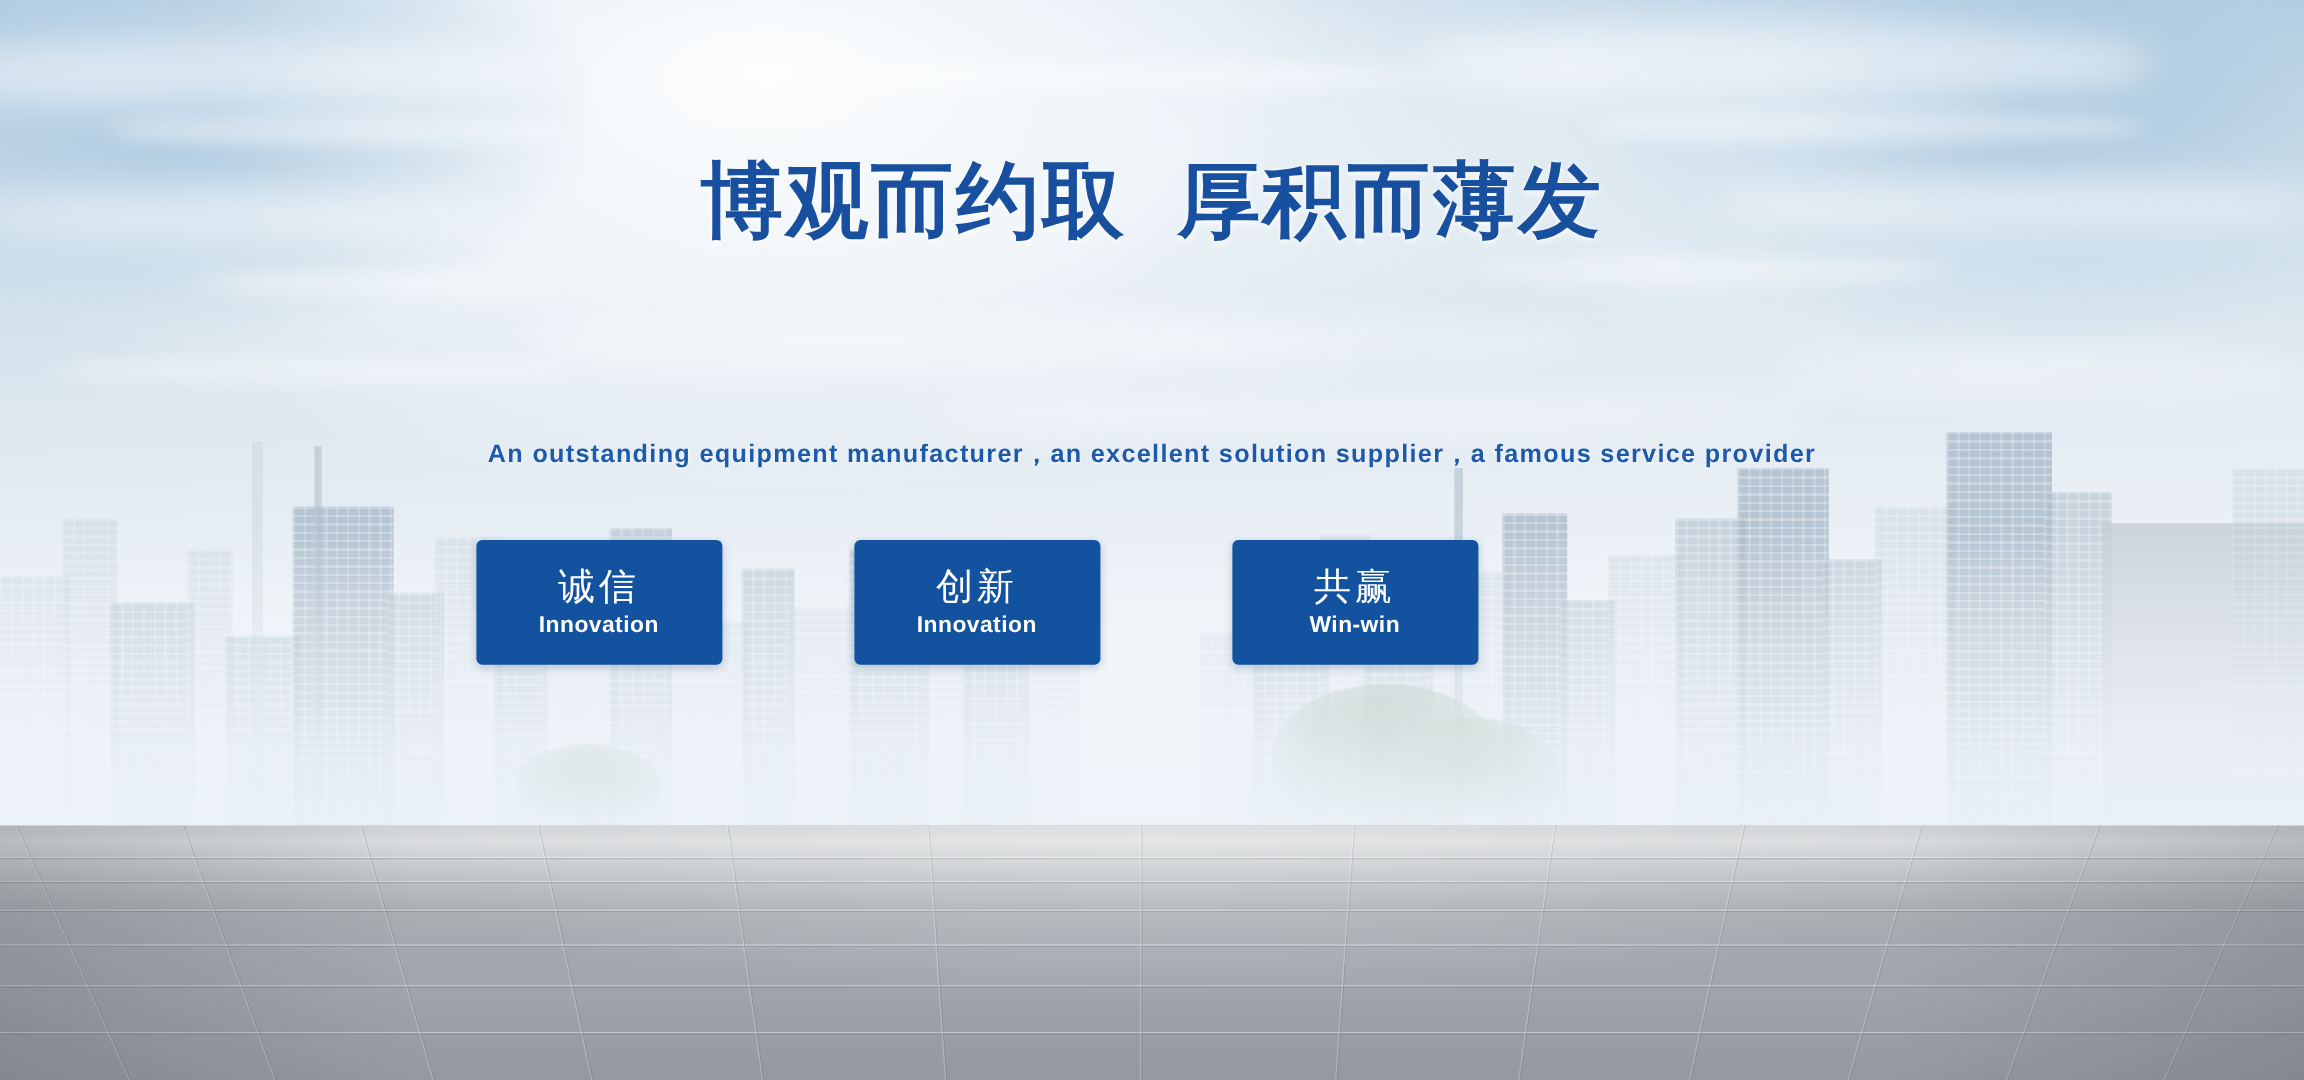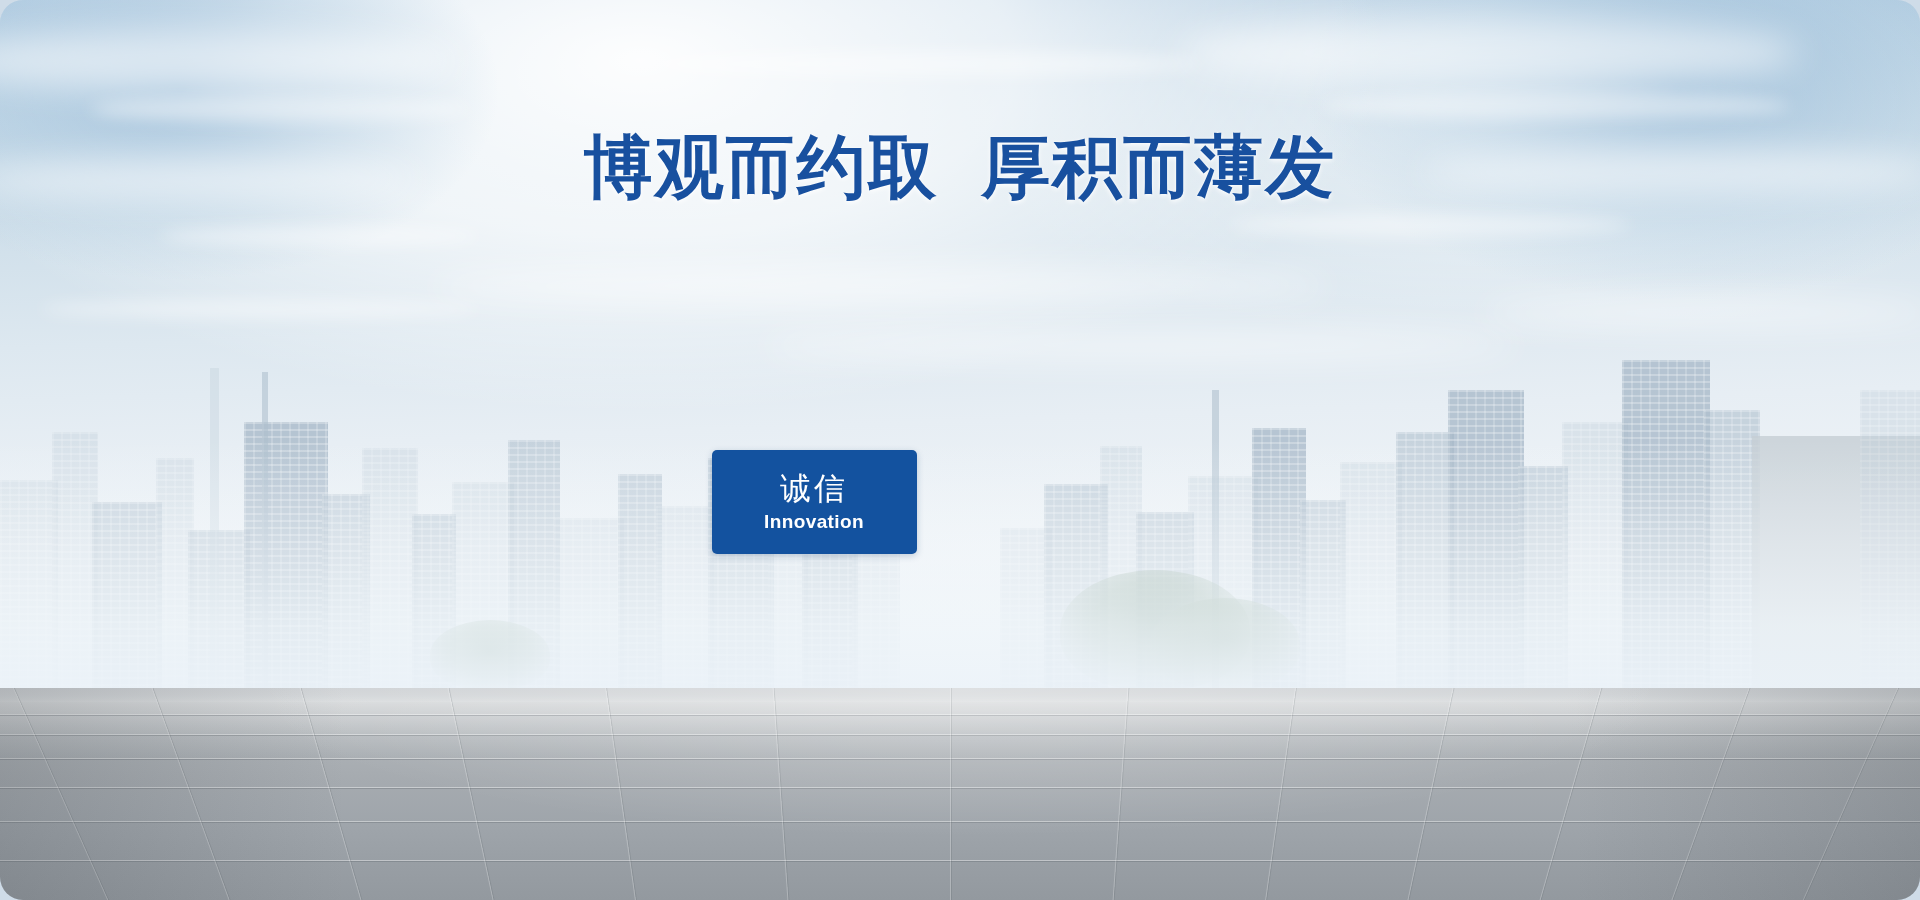--- a/index.html
+++ b/index.html
@@ -6,21 +6,20 @@
   html, body {
     width:1920px; height:900px;
     overflow:hidden;
     font-family:"Liberation Sans", "DejaVu Sans", sans-serif;
     background:#cfdce8;
   }
   #banner {
     position:relative;
     width:1920px; height:900px;
     overflow:hidden;
-    border-radius:23px;
   }
 
   
   .sky {
     position:absolute; left:0; top:0; width:1920px; height:690px;
     background:
       radial-gradient(ellipse 1100px 520px at 640px 60px, rgba(255,255,255,0.97) 0%, rgba(255,255,255,0.70) 34%, rgba(255,255,255,0.0) 68%),
       radial-gradient(ellipse 760px 330px at 1500px 120px, rgba(255,255,255,0.60) 0%, rgba(255,255,255,0.0) 70%),
       linear-gradient(178deg, #a9c6de 0%, #bcd3e4 14%, #cfdfea 30%, #dde8f0 46%, #e7eef4 60%, #eef3f7 74%, #f3f6f9 88%, #f6f8fa 100%);
   }
@@ -260,27 +259,36 @@
     <div class="tile-v" style="left:1850px; transform:skewX(-24deg);"></div>
 
     <div class="ground-vignette"></div>
   </div>
 
   <div class="content">
     <div class="headline-cn">博观而约取  厚积而薄发</div>
 
 
 
+    <div class="sub-en">An outstanding equipment manufacturer，an excellent  solution supplier，a famous  service provider</div>
 
     <div class="values">
 
       <div class="value-box">
         <div class="value-cn">诚信</div>
         <div class="value-en">Innovation</div>
       </div>
 
 
-
+      <div class="value-box">
+        <div class="value-cn">创新</div>
+        <div class="value-en">Innovation</div>
+      </div>
+
+      <div class="value-box">
+        <div class="value-cn">共赢</div>
+        <div class="value-en">Win-win</div>
+      </div>
 
     </div>
   </div>
 
 </div>
 
 </body></html>

